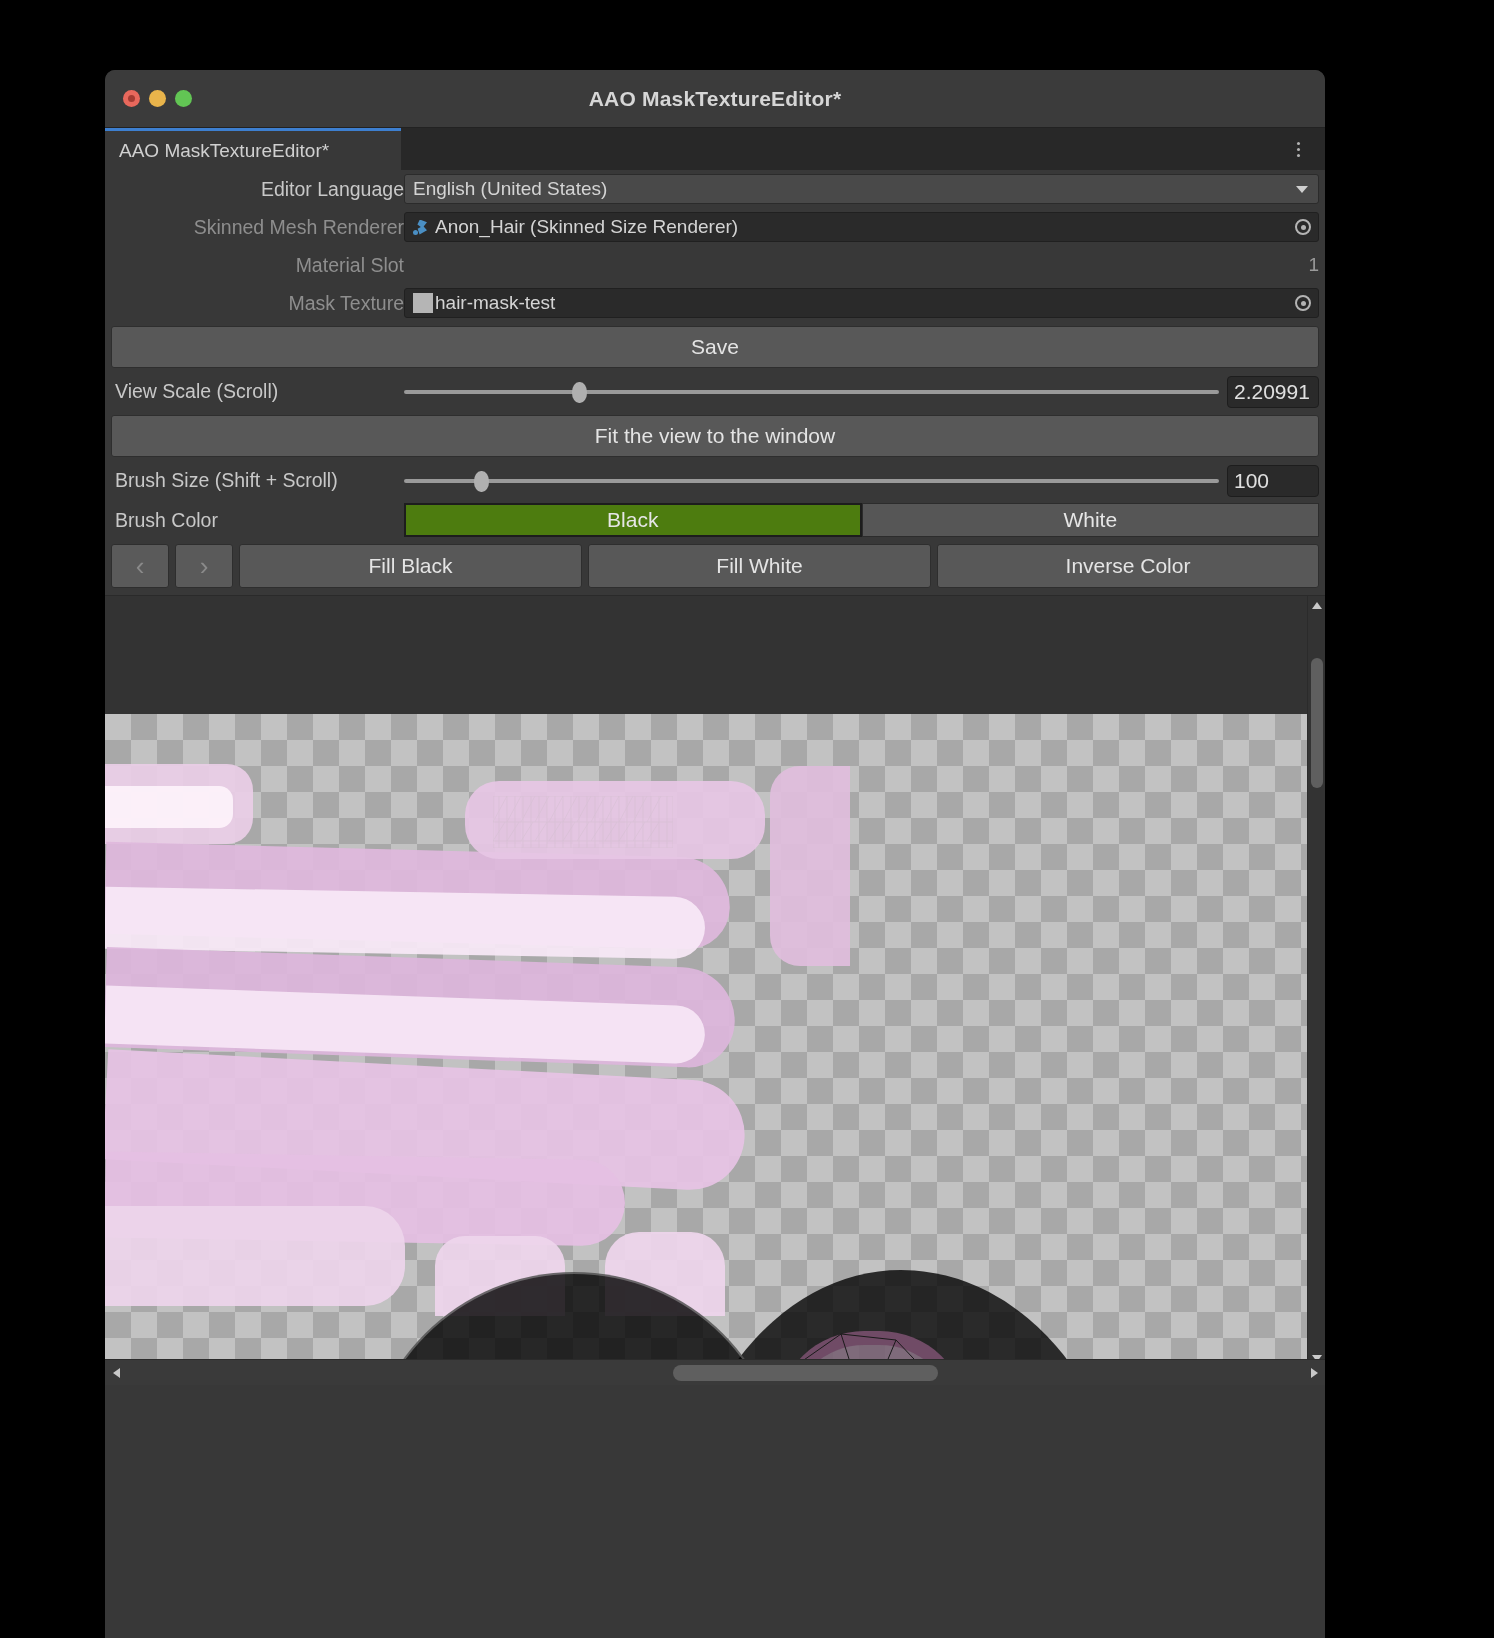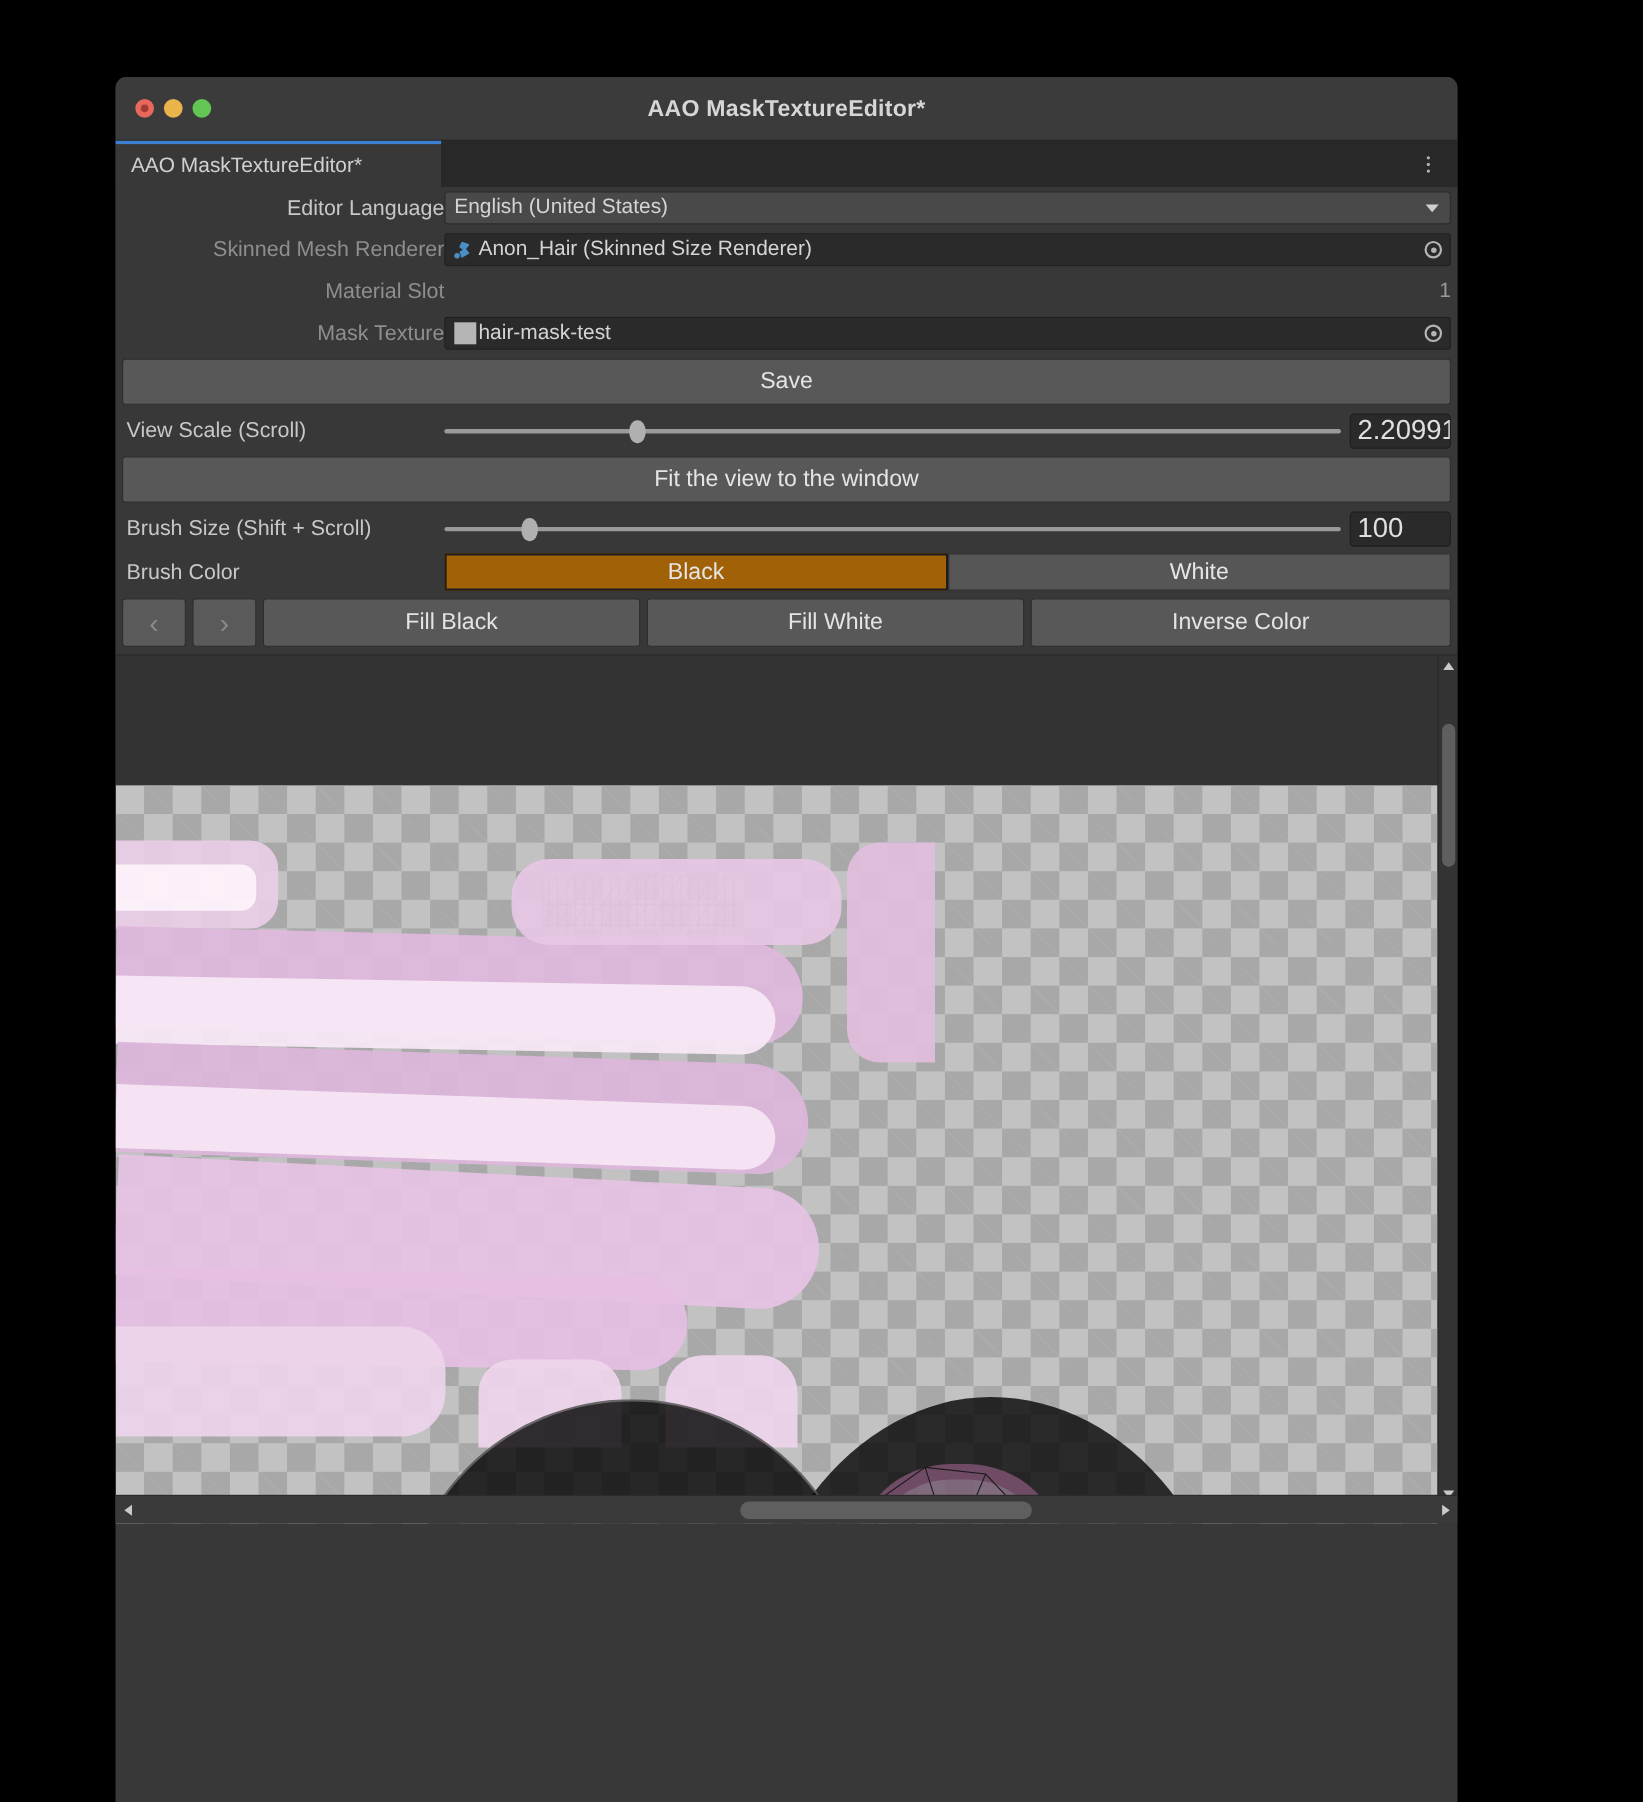--- a/index.html
+++ b/index.html
@@ -187,39 +187,39 @@
     background: #b0b0b0;
     border-radius: 7px / 10px;
   }
   .numfield {
     flex: 0 0 92px;
     height: 32px;
     background: #2a2a2a;
     border: 1px solid #1d1d1d;
     border-radius: 4px;
     color: #e0e0e0;
-    font-size: 25px;
+    font-size: 21px;
     display: flex; align-items: center;
     padding-left: 6px;
     overflow: hidden;
     white-space: nowrap;
   }
 
   
   .togglerow { display: flex; align-items: center; height: 40px; padding: 0 6px; }
   .toggle-group { flex: 1 1 auto; display: flex; height: 34px; }
   .tgl {
     flex: 1 1 50%;
     display: flex; align-items: center; justify-content: center;
     background: #565656;
     border: 1px solid #2c2c2c;
     color: #e6e6e6;
     font-size: 21px;
   }
-  .tgl.active { background: #a16207; border: 2px solid #1d1d1d; }
+  .tgl.active { background: #4d7c0f; border: 2px solid #1d1d1d; }
 
   
   .fillrow { display: flex; align-items: center; gap: 6px; padding: 4px 6px 7px 6px; }
   .arrowbtn {
     width: 58px; height: 44px;
     background: #5a5a5a;
     border: 1px solid #2e2e2e;
     border-radius: 3px;
     display: flex; align-items: center; justify-content: center;
     color: #8a8a8a;

